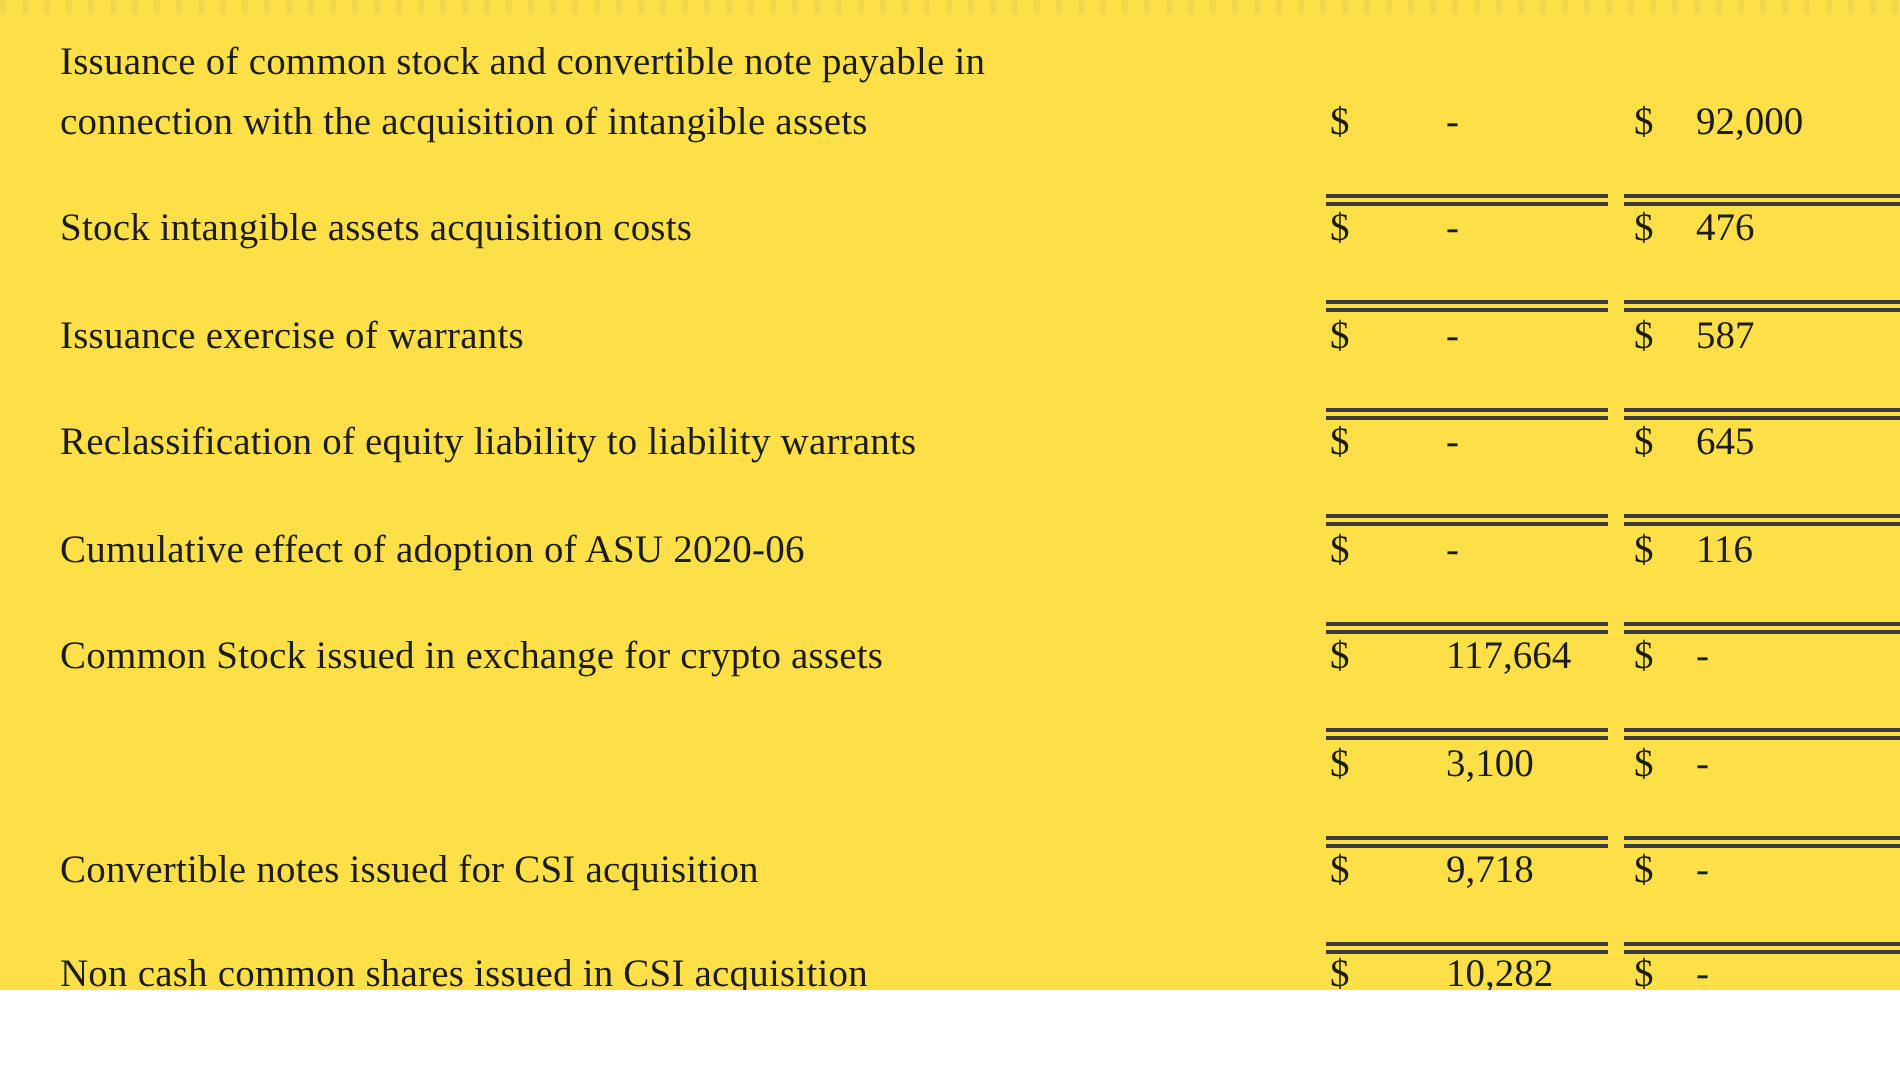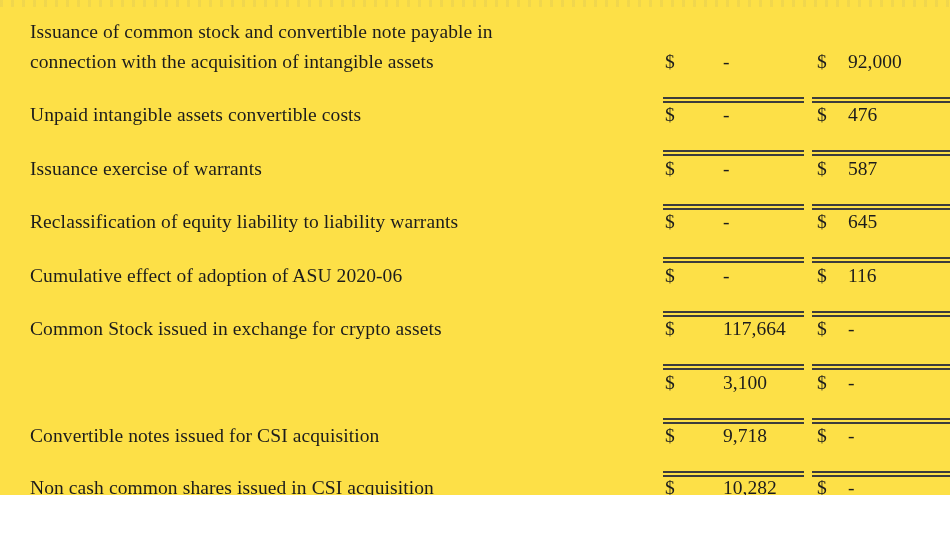--- a/index.html
+++ b/index.html
@@ -78,21 +78,21 @@
     </div>
     <div class="c2">
       <span class="cur">$</span>
       <span class="val">92,000</span>
     </div>
     <div class="rule c1r"></div>
     <div class="rule c2r"></div>
   </div>
 
   <div class="row" style="top:100px">
-    <div class="label">Unpaid intangible assets convertible costs</div>
+    <div class="label">Stock intangible assets acquisition costs</div>
     <div class="c1">
       <span class="cur">$</span>
       <span class="val">-</span>
     </div>
     <div class="c2">
       <span class="cur">$</span>
       <span class="val">476</span>
     </div>
     <div class="rule c1r"></div>
     <div class="rule c2r"></div>

